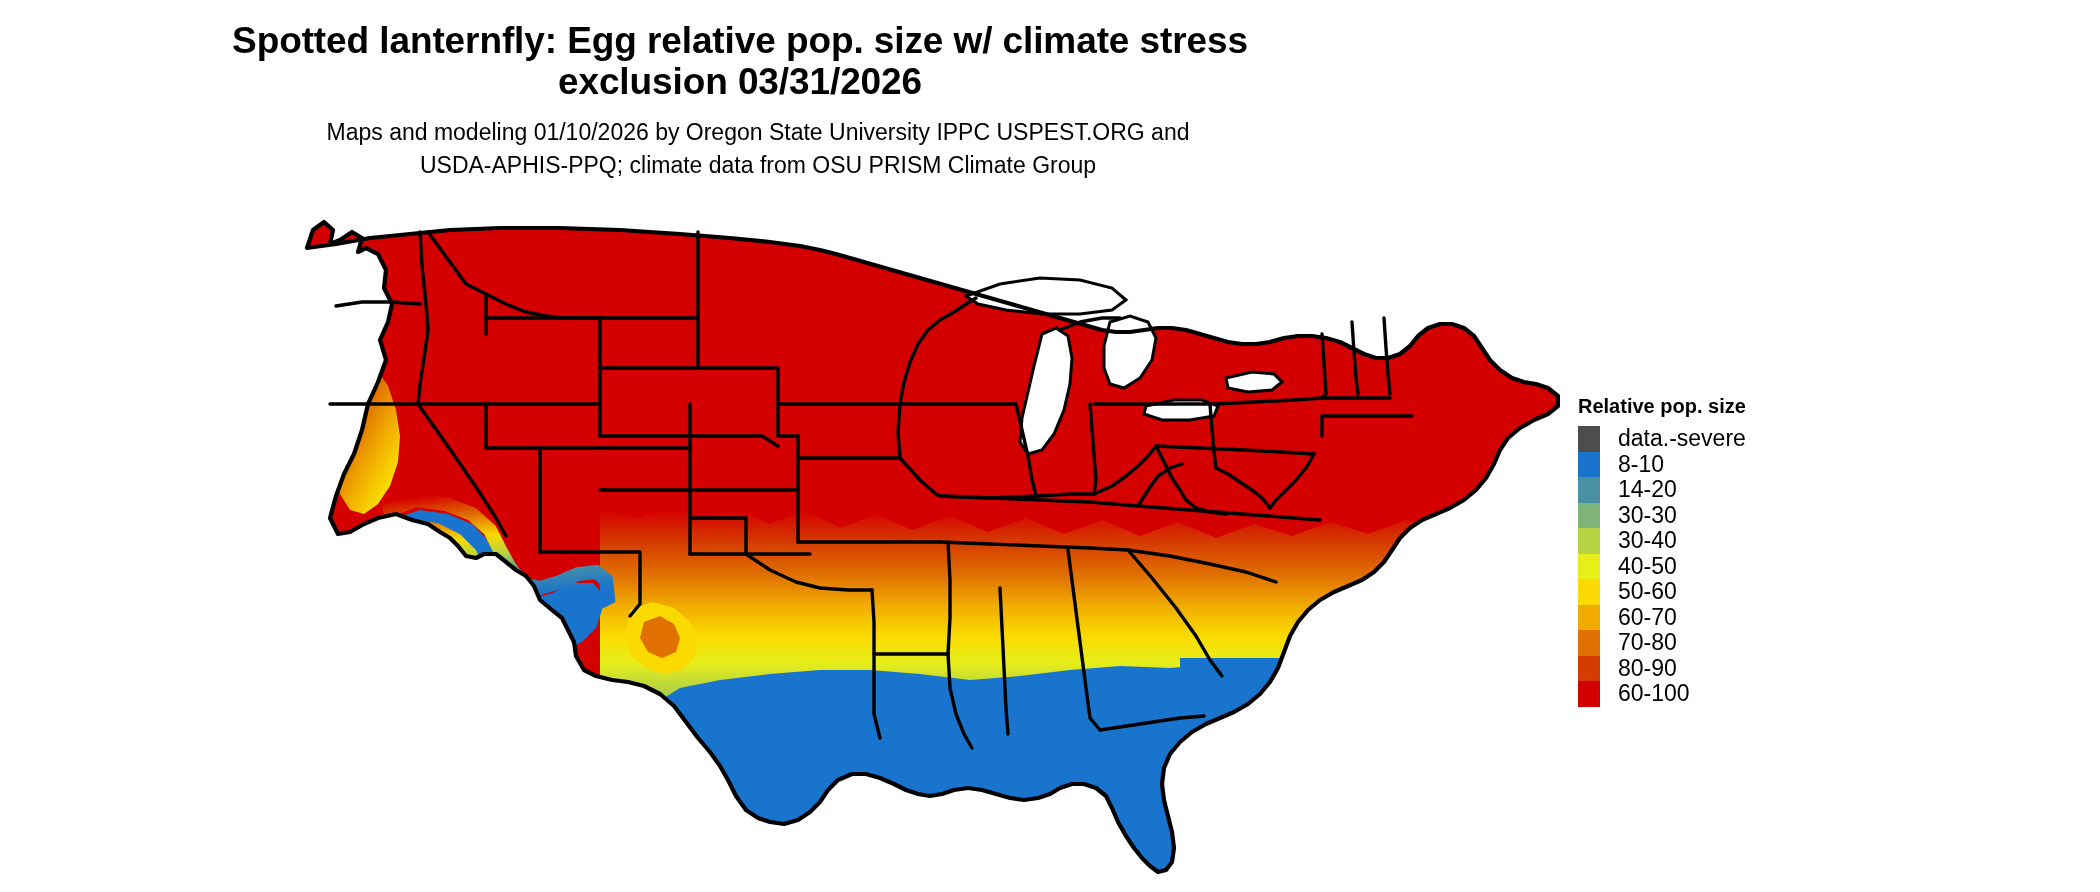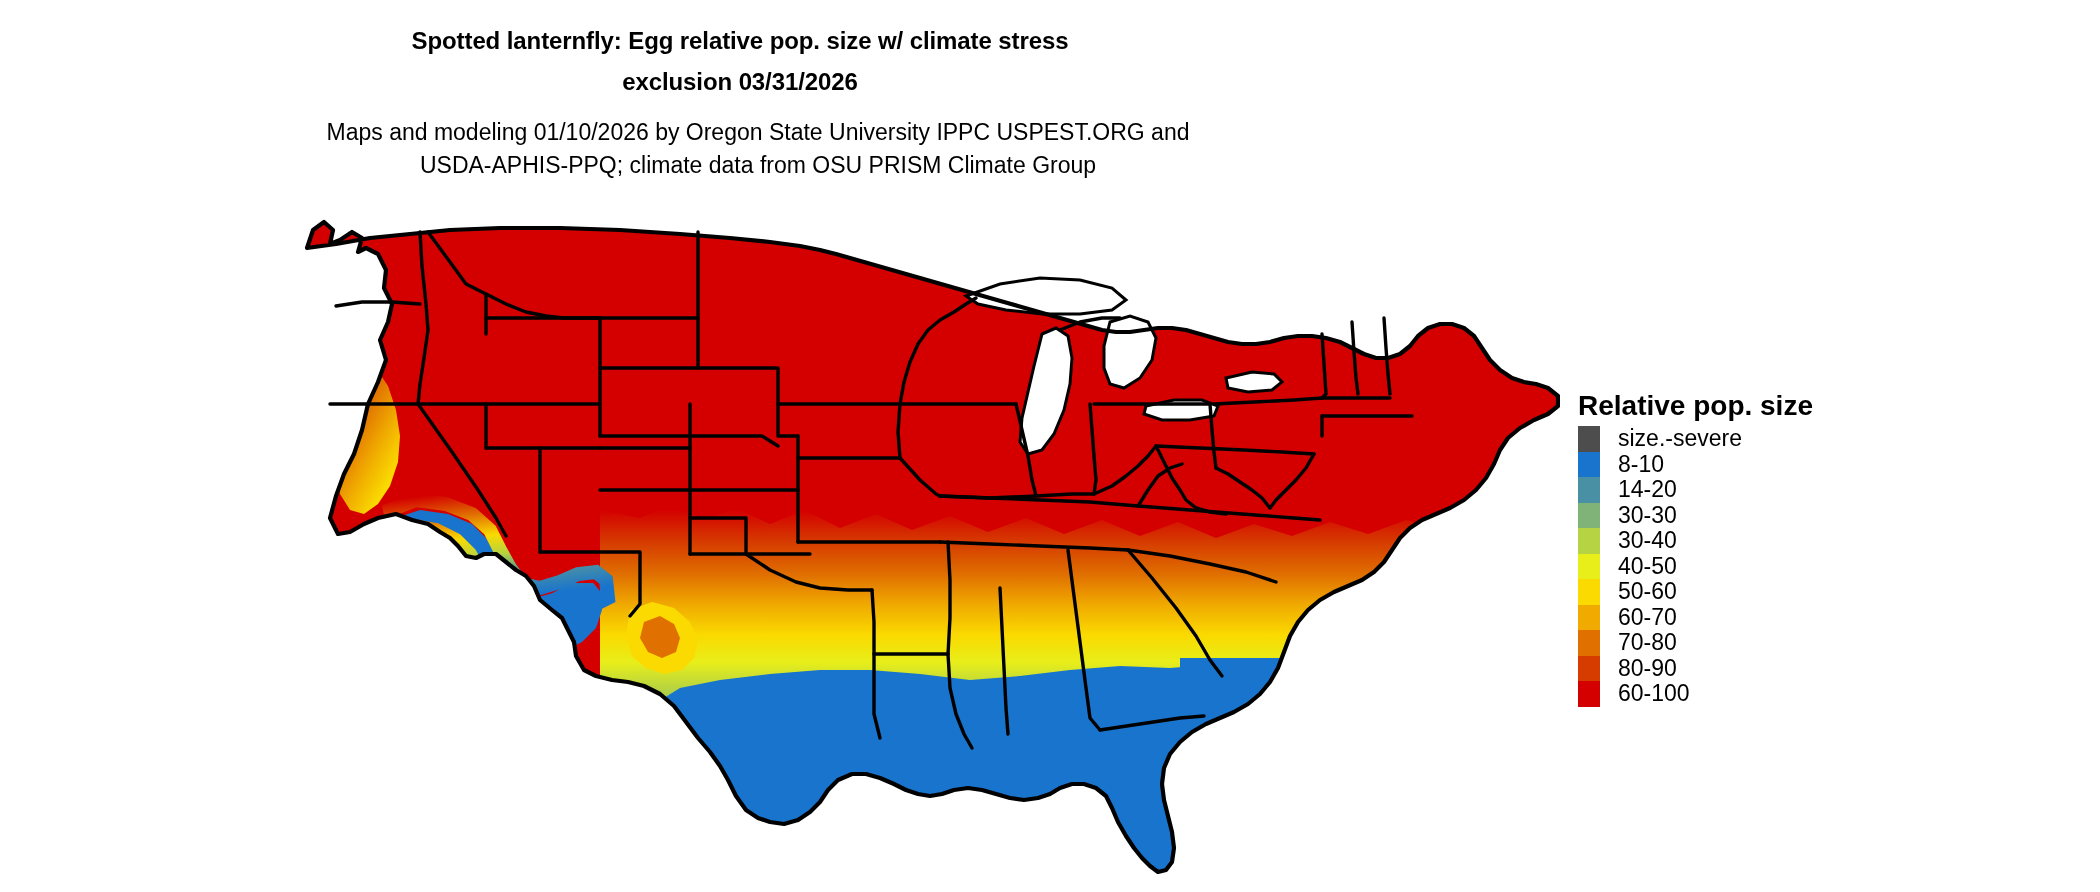--- a/index.html
+++ b/index.html
@@ -23,21 +23,21 @@
 
   
   .title-block {
     position: absolute;
     left: 0;
     top: 20px;
     width: 1480px;
     text-align: center;
   }
   .map-title {
-    font-size: 24px;
+    font-size: 37px;
     font-weight: bold;
     color: #000000;
     line-height: 41px;
     letter-spacing: -0.1px;
     white-space: pre-line;
   }
   .map-subtitle {
     margin-top: 14px;
     font-size: 23px;
     font-weight: normal;
@@ -61,21 +61,21 @@
     height: 660px;
   }
 
   
   #legend {
     position: absolute;
     left: 1578px;
     top: 392px;
   }
   .legend-title {
-    font-size: 28px;
+    font-size: 20px;
     font-weight: bold;
     color: #000000;
     margin: 0 0 6px 0;
     line-height: 28px;
   }
   .legend-rows {
     display: flex;
     flex-direction: column;
   }
   .legend-row {
@@ -400,21 +400,21 @@
         <path d="M760,112 L780,104 L802,100 L820,100"></path>
       </g>
     </svg>
   </div>
 
   <div id="legend">
     <div class="legend-title">Relative pop. size</div>
     <div class="legend-rows">
         <div class="legend-row">
           <span class="legend-swatch" style="background: rgb(77, 77, 77);"></span>
-          <span class="legend-label">size.-severe</span>
+          <span class="legend-label">data.-severe</span>
         </div>
         <div class="legend-row">
           <span class="legend-swatch" style="background: rgb(24, 116, 205);"></span>
           <span class="legend-label">8-10</span>
         </div>
         <div class="legend-row">
           <span class="legend-swatch" style="background: rgb(74, 144, 164);"></span>
           <span class="legend-label">14-20</span>
         </div>
         <div class="legend-row">

